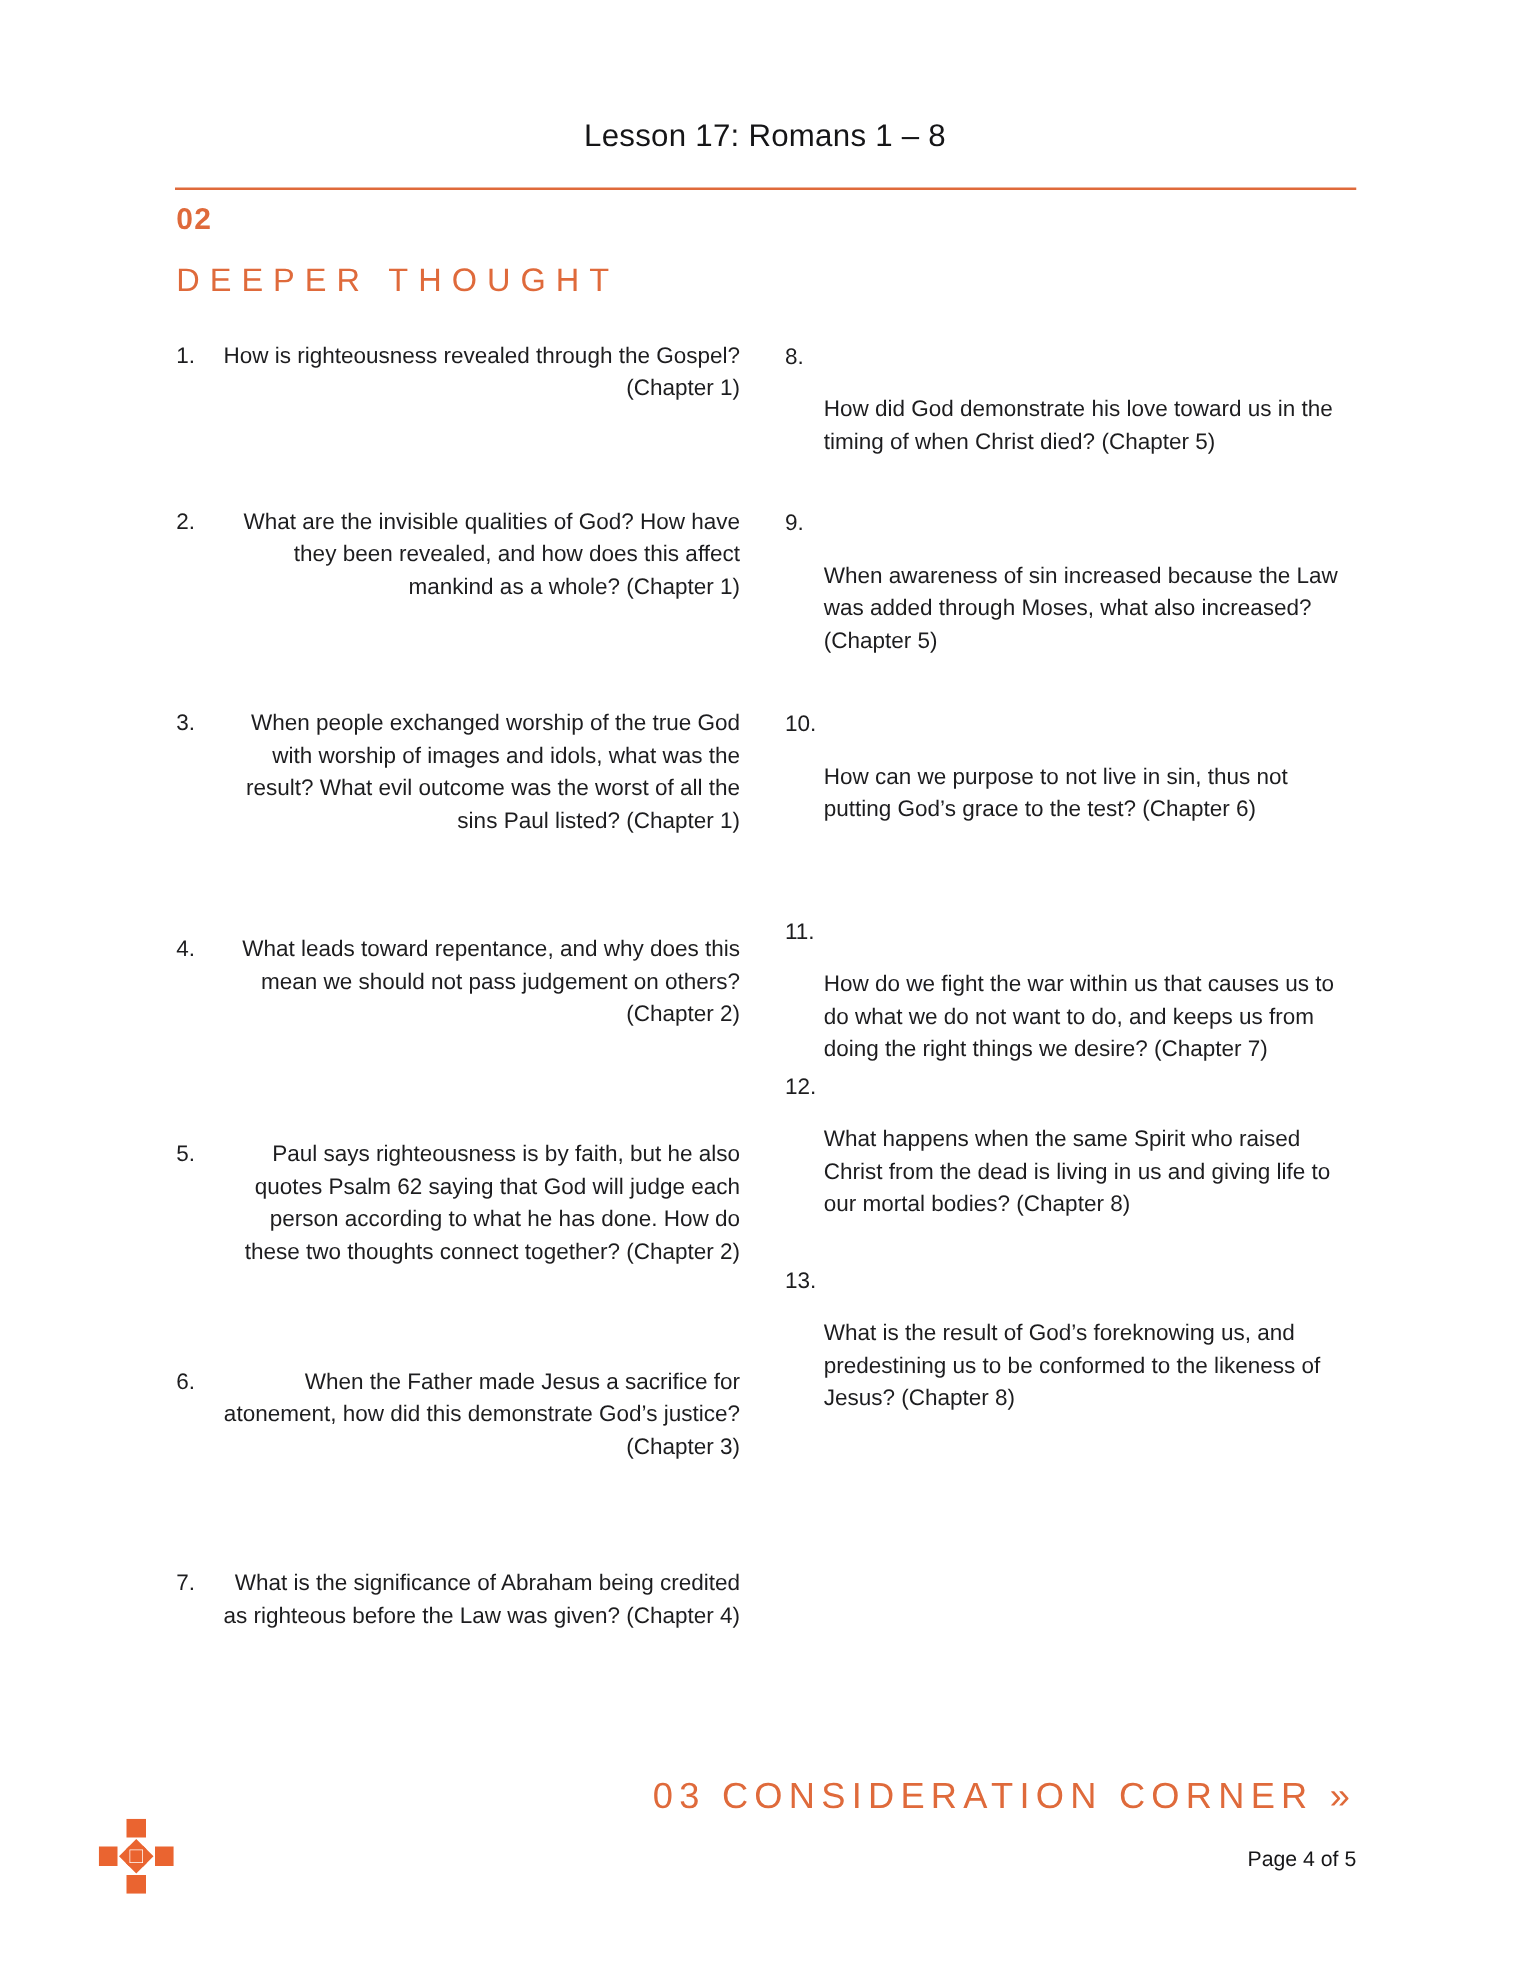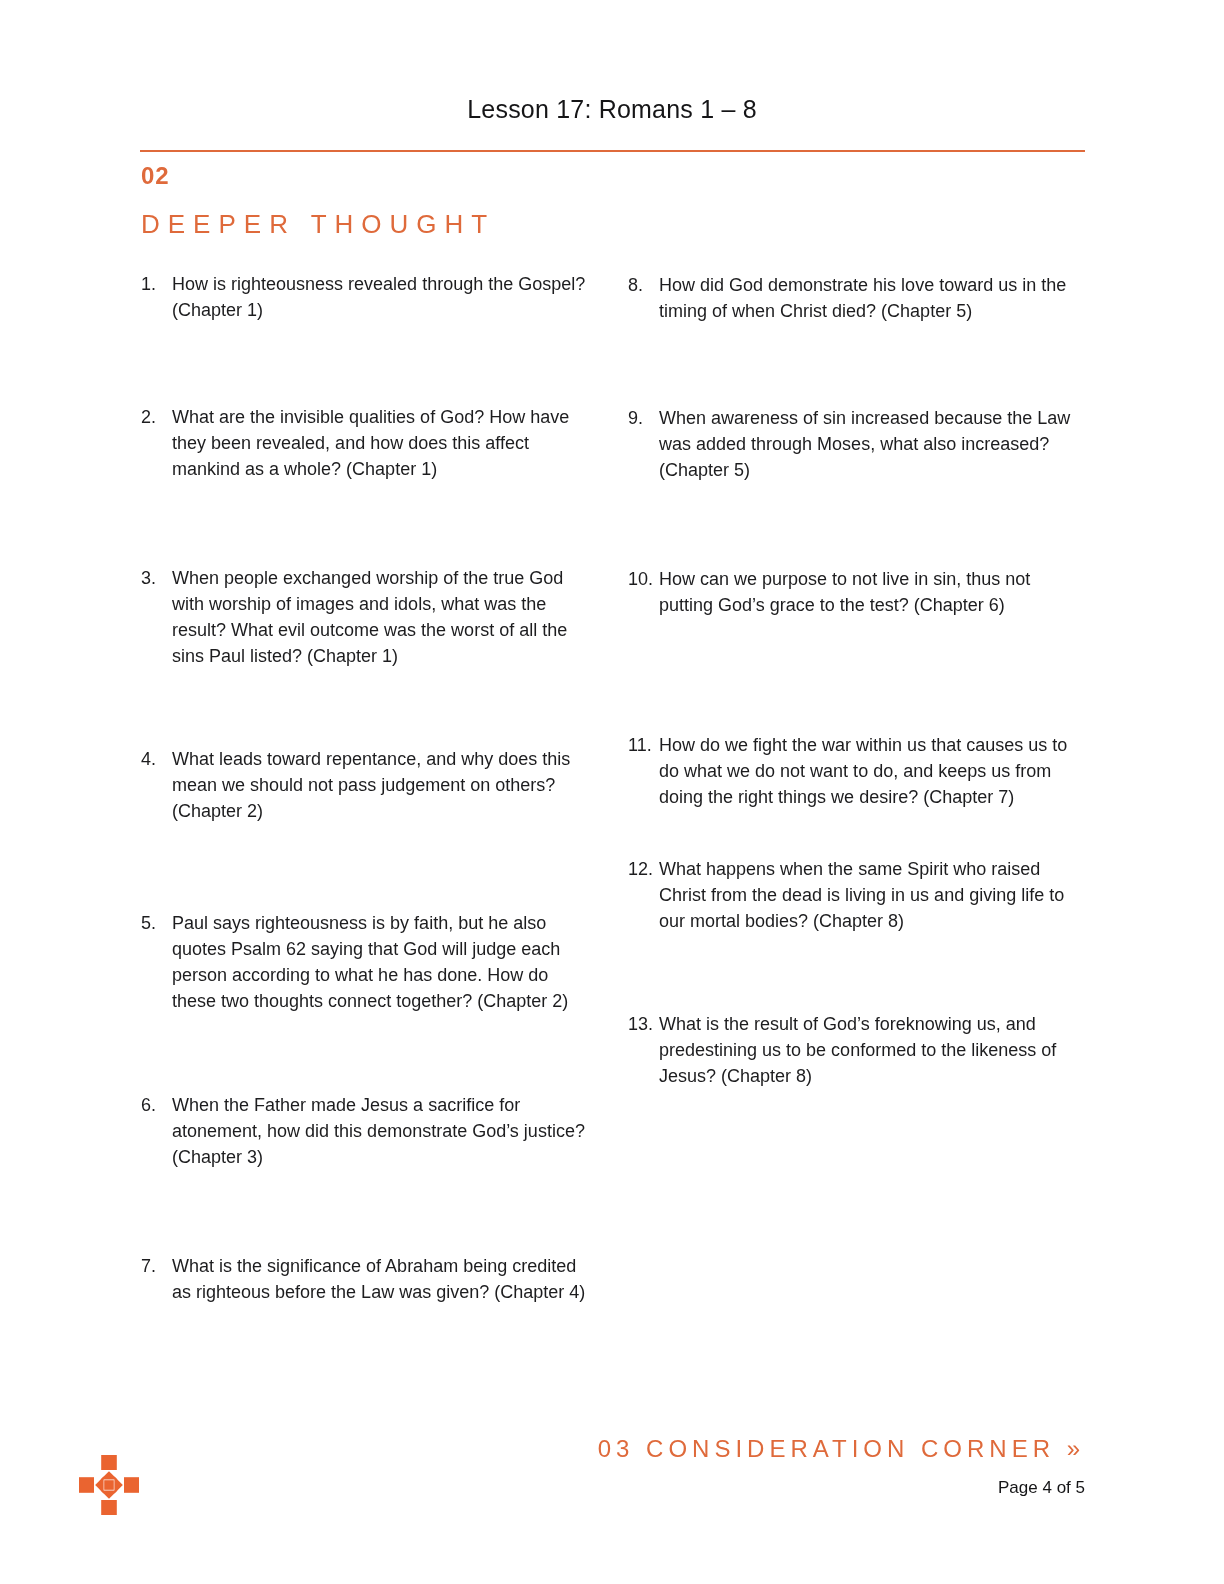--- a/index.html
+++ b/index.html
@@ -61,34 +61,33 @@
     display: flex;
     font-size: 18px;
     line-height: 26px;
     color: var(--ink);
   }
   .q .num {
     flex: none;
     width: 31px;
   }
   .q.left  { left: 141px; }
-  .q.left  .txt { width: 420px; }
+  .q.left  .txt { width: 420px; text-align: right; }
   .q.right { left: 628px; }
-  .q.right .txt { width: 424px; }
+  .q.right .txt { width: 424px; margin-top: 42px; }
   .footer-link {
     position: absolute;
     right: 139px;
     top: 1421px;
-    font-size: 24px;
+    font-size: 29px;
     font-weight: 500;
     letter-spacing: 5px;
     color: var(--accent);
     white-space: nowrap;
     cursor: pointer;
-    margin-top: 14px;
   }
   .page-indicator {
     position: absolute;
     right: 139px;
     top: 1478px;
     font-size: 17px;
     font-weight: 500;
     color: #151517;
   }
   .logo {

